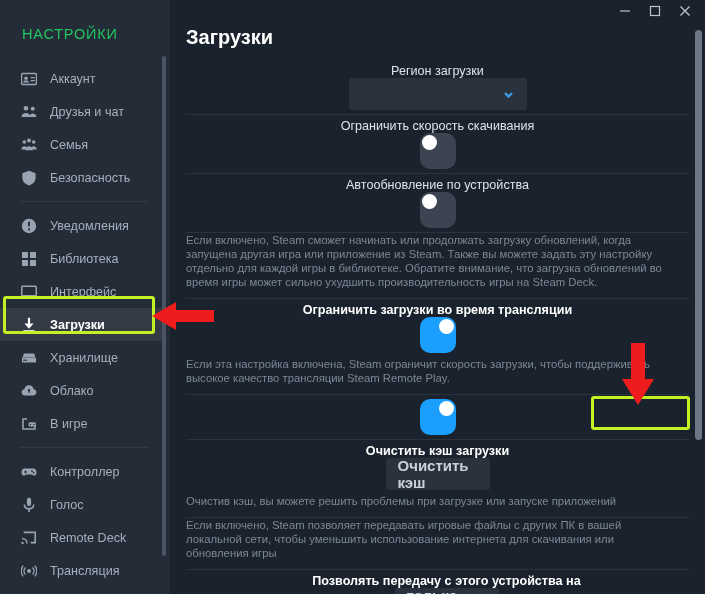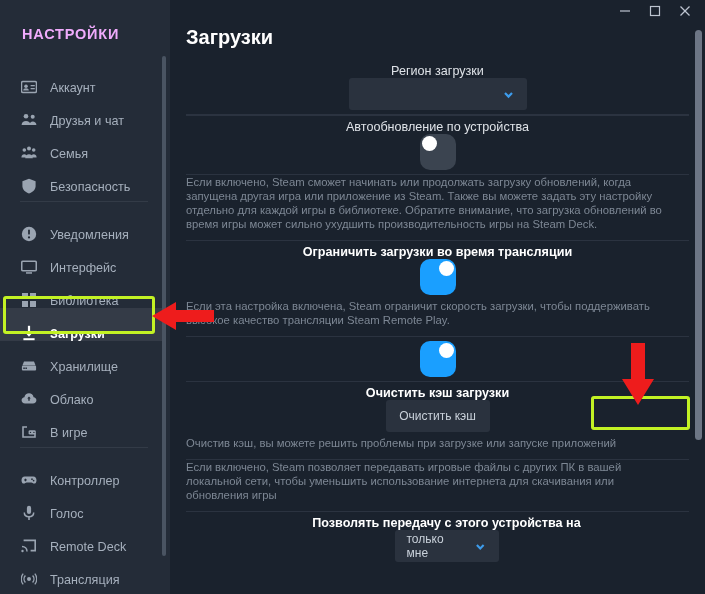--- a/index.html
+++ b/index.html
@@ -19,33 +19,33 @@
   
   .sidebar {
     width: 170px;
     height: 594px;
     background: #242c38;
     flex: 0 0 170px;
     position: relative;
     overflow: hidden;
   }
   .sidebar-title {
-    color: #f0abfc;
+    color: #22c55e;
     font-size: 14.5px;
-    font-weight: bold;
+    font-weight: normal;
     letter-spacing: 0.8px;
     padding: 26px 0 0 22px;
   }
   .nav-list {
     margin-top: 20px;
     padding-right: 8px;
   }
   .nav-item {
     display: flex;
-    align-items: flex-end;
+    align-items: center;
     height: 33px;
     padding-left: 20px;
     gap: 13px;
     cursor: pointer;
     position: relative;
   }
   .nav-item .nav-label {
     font-size: 12.6px;
     color: #a6b0bd;
     white-space: nowrap;
@@ -176,21 +176,22 @@
     background: #2a323e;
     border-radius: 3px;
     height: 32px;
     display: flex;
     align-items: center;
     justify-content: flex-end;
     gap: 8px;
     padding: 0 12px;
     cursor: pointer;
     color: #c9d1da;
-    font-size: 12px;
+    font-size: 15px;
+    font-weight: bold;
   }
   .dropdown.wide { width: 178px; }
   .dropdown.small { width: 104px; justify-content: center; }
   .chev { stroke: #3d9cec; fill: none; stroke-width: 2.2; }
 
   .indent-row { padding-left: 18px; }
 
   .main-scrollbar {
     position: absolute;
     right: 3px; top: 30px;
@@ -259,36 +260,36 @@
               <circle cx="8" cy="8" r="7.2" fill="currentColor"></circle>
               <rect x="7.1" y="3.4" width="1.8" height="5.2" rx="0.9" fill="#242c38"></rect>
               <circle cx="8" cy="11.4" r="1.1" fill="#242c38"></circle>
             </svg>
           </span>
           <span class="nav-label">Уведомления</span>
         </div>
         <div class="nav-item">
           <span class="nav-icon" style="color: rgb(154, 164, 177);">
             <svg width="16" height="16" viewBox="0 0 16 16">
-              <rect x="0.7" y="2.2" width="14.6" height="9.6" rx="1.3" fill="none" stroke="currentColor" stroke-width="1.6"></rect>
-              <rect x="5" y="13.2" width="6" height="1.5" fill="currentColor"></rect>
-            </svg>
-          </span>
-          <span class="nav-label">Интерфейс</span>
-        </div>
-        <div class="nav-item">
-          <span class="nav-icon" style="color: rgb(154, 164, 177);">
-            <svg width="16" height="16" viewBox="0 0 16 16">
               <rect x="1" y="1" width="6" height="6" fill="currentColor"></rect>
               <rect x="9" y="1" width="6" height="6" fill="currentColor"></rect>
               <rect x="1" y="9" width="6" height="6" fill="currentColor"></rect>
               <rect x="9" y="9" width="6" height="6" fill="currentColor"></rect>
             </svg>
           </span>
           <span class="nav-label">Библиотека</span>
+        </div>
+        <div class="nav-item">
+          <span class="nav-icon" style="color: rgb(154, 164, 177);">
+            <svg width="16" height="16" viewBox="0 0 16 16">
+              <rect x="0.7" y="2.2" width="14.6" height="9.6" rx="1.3" fill="none" stroke="currentColor" stroke-width="1.6"></rect>
+              <rect x="5" y="13.2" width="6" height="1.5" fill="currentColor"></rect>
+            </svg>
+          </span>
+          <span class="nav-label">Интерфейс</span>
         </div>
         <div class="nav-item active">
           <span class="nav-icon" style="color: rgb(255, 255, 255);">
             <svg width="16" height="16" viewBox="0 0 16 16">
               <rect x="6.9" y="0.8" width="2.2" height="7" fill="currentColor"></rect>
               <polygon points="3.4,6.6 12.6,6.6 8,11.8" fill="currentColor"></polygon>
               <rect x="2.4" y="13.2" width="11.2" height="2" fill="currentColor"></rect>
             </svg>
           </span>
           <span class="nav-label">Загрузки</span>
@@ -404,20 +405,26 @@
         <div class="row-label">Регион загрузки</div>
         <div class="dropdown wide">
           <span></span>
           <svg width="13" height="13" viewBox="0 0 13 13">
               <polyline class="chev" points="3,5 6.5,8.6 10,5"></polyline>
             </svg>
         </div>
       </div>
       <div class="divider"></div>
 
+      <div class="row">
+        <div class="row-label">Ограничить скорость скачивания</div>
+        <div class="toggle">
+            <div class="knob"></div>
+          </div>
+      </div>
       <div class="divider"></div>
 
       <div class="row">
         <div class="row-label">Автообновление по устройства</div>
         <div class="toggle">
             <div class="knob"></div>
           </div>
       </div>
       <div class="divider"></div>
 

